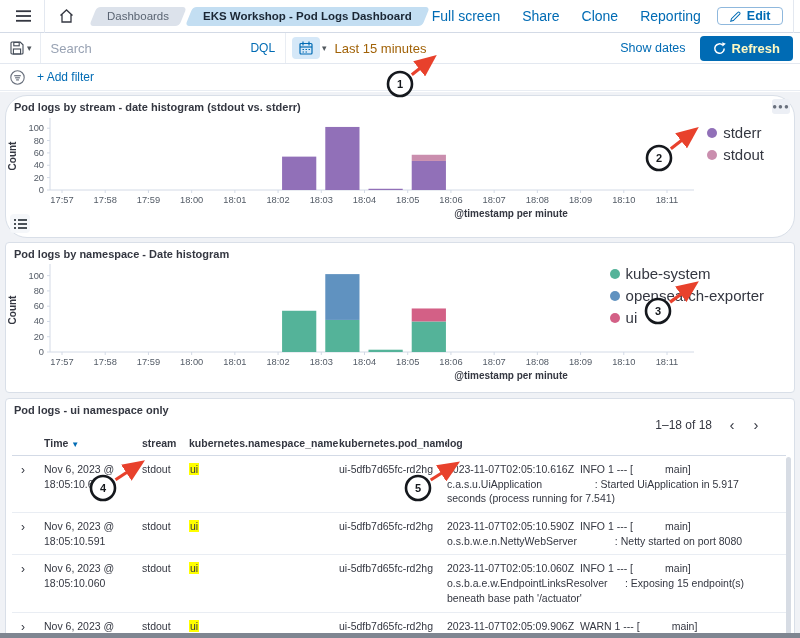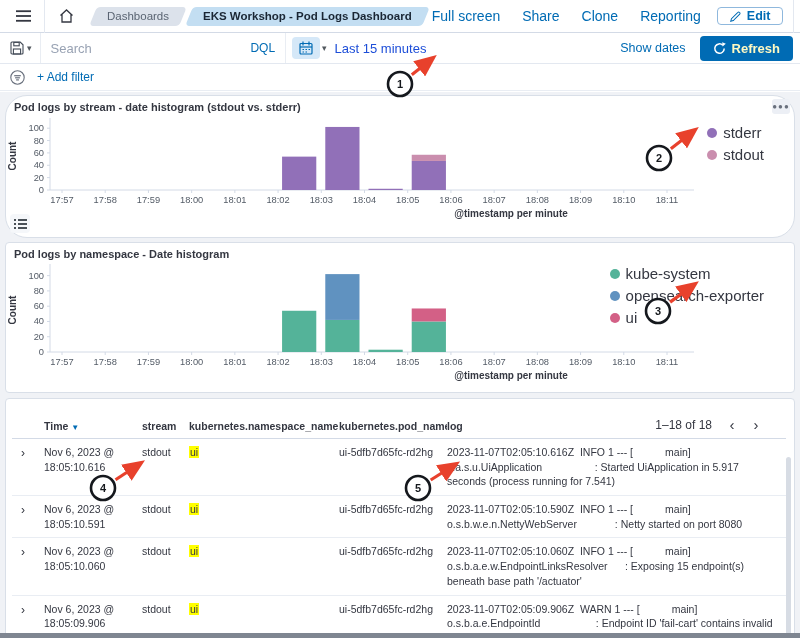--- a/index.html
+++ b/index.html
@@ -21,21 +21,21 @@
   .edit-btn{display:flex;align-items:center;gap:6px;border:1px solid #8FB8DD;border-radius:4px;padding:1px 12px;color:#006BB4;font-size:12.5px;font-weight:bold;cursor:pointer;background:#fff;}
   .avatar{width:22px;height:22px;border-radius:50%;background:#F3D371;color:#7A5C00;font-size:12px;font-weight:bold;display:flex;align-items:center;justify-content:center;margin:0 6px;cursor:pointer;}
   
   .querybar{height:31px;border-bottom:1px solid #E3E8F0;display:flex;align-items:center;box-sizing:border-box;background:#fff;}
   .save-query{display:flex;align-items:center;gap:3px;padding:0 8px 0 10px;height:100%;border-right:1px solid #E9EDF3;cursor:pointer;}
   .chev{font-size:9px;color:#53595F;}
   .search-input{border:none;outline:none;flex:1;font-size:13px;padding:0 10px;font-family:inherit;color:#343741;min-width:0;}
   .search-input::placeholder{color:#98A2B3;}
   .dql{font-size:12px;color:#006BB4;padding:0 10px;cursor:pointer;border-right:1px solid #E9EDF3;height:100%;display:flex;align-items:center;}
   .datebtn{display:flex;align-items:center;justify-content:center;width:28px;height:22px;background:#D5E8F8;border-radius:4px;margin:0 2px 0 6px;cursor:pointer;flex:none;}
-  .timerange{font-size:13px;color:#1d4ed8;margin-left:8px;white-space:nowrap;}
+  .timerange{font-size:13px;color:#a16207;margin-left:8px;white-space:nowrap;}
   .showdates{font-size:12.5px;color:#006BB4;cursor:pointer;margin:0 14px;white-space:nowrap;text-align:center;}
   .refresh-btn{display:flex;align-items:center;gap:6px;background:#006BB4;color:#fef9c3;font-size:13px;font-weight:bold;border:none;border-radius:4px;padding:5px 13px;margin-right:7px;cursor:pointer;flex:none;}
   .qspacer{flex:1;}
   
   .filterbar{height:27px;display:flex;align-items:center;padding:0 10px;border-bottom:1px solid #E9EDF3;background:#fff;box-sizing:border-box;}
   .addfilter{font-size:12px;color:#006BB4;cursor:pointer;margin-left:12px;}
   
   .dashboard{position:absolute;top:92px;left:0;right:0;bottom:0;background:#F0F2F6;padding:3px 5px;box-sizing:border-box;overflow:hidden;}
   .panel{position:relative;background:#fff;border:1px solid #D9DFE8;border-radius:4px;box-sizing:border-box;}
   #panel1{height:143px;margin-bottom:4px;border-radius:22px;}
@@ -310,20 +310,21 @@
             <span class="legend-label">opensearch-exporter</span>
           </div>
           <div class="legend-item">
             <span class="legend-dot" style="background: rgb(211, 96, 134);"></span>
             <span class="legend-label">ui</span>
           </div>
         </div>
     </div>
 
     <div class="panel" id="panel3">
+      <div class="panel-title">Pod logs - ui namespace only</div>
       <div class="pagination">
         <span class="pag-label">1–18 of 18</span>
         <span class="pag-chev">‹</span>
         <span class="pag-chev">›</span>
       </div>
       <div class="tbl-wrap">
         <table class="logs">
           <colgroup>
               <col style="width:32px">
               <col style="width:98px">

